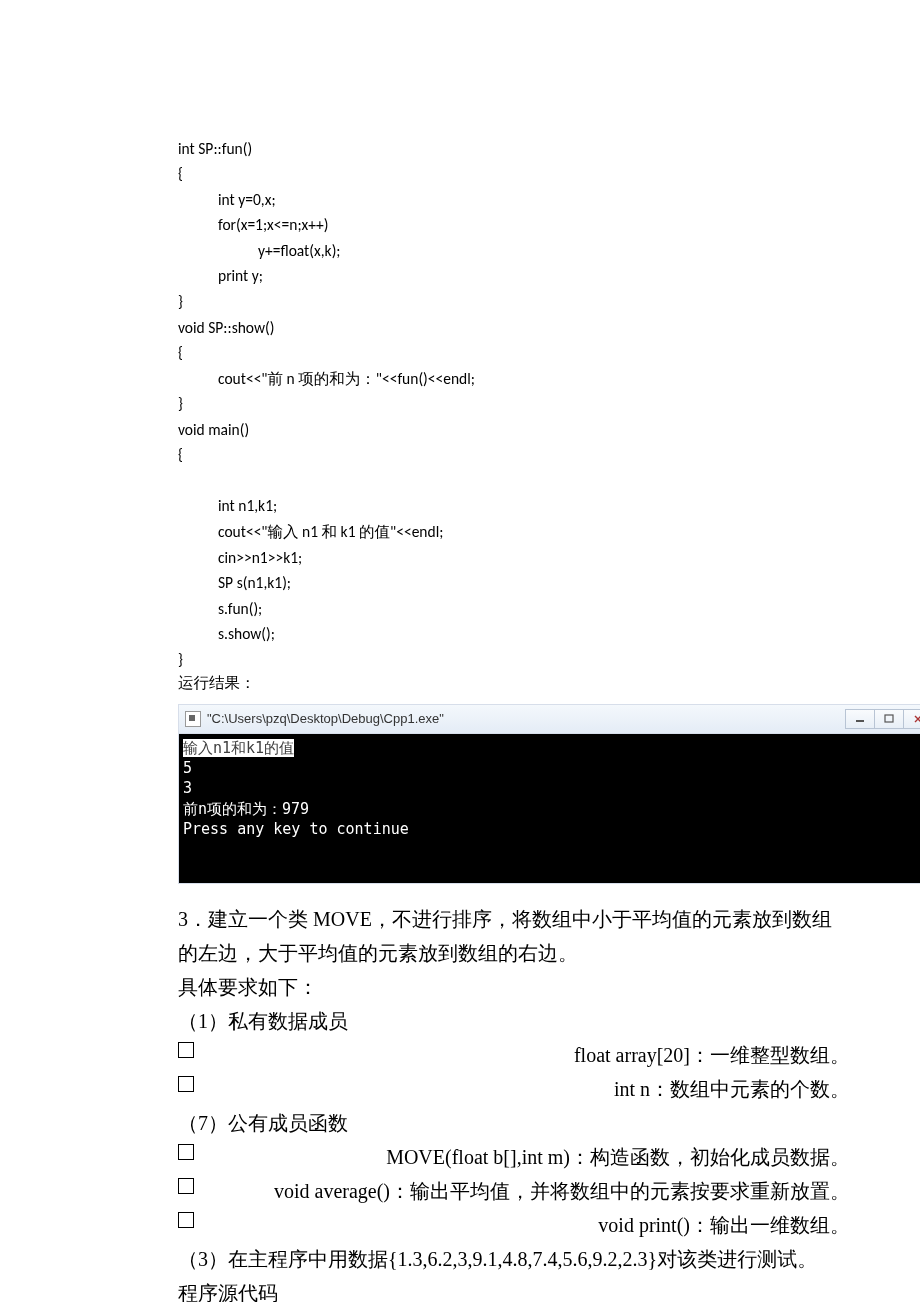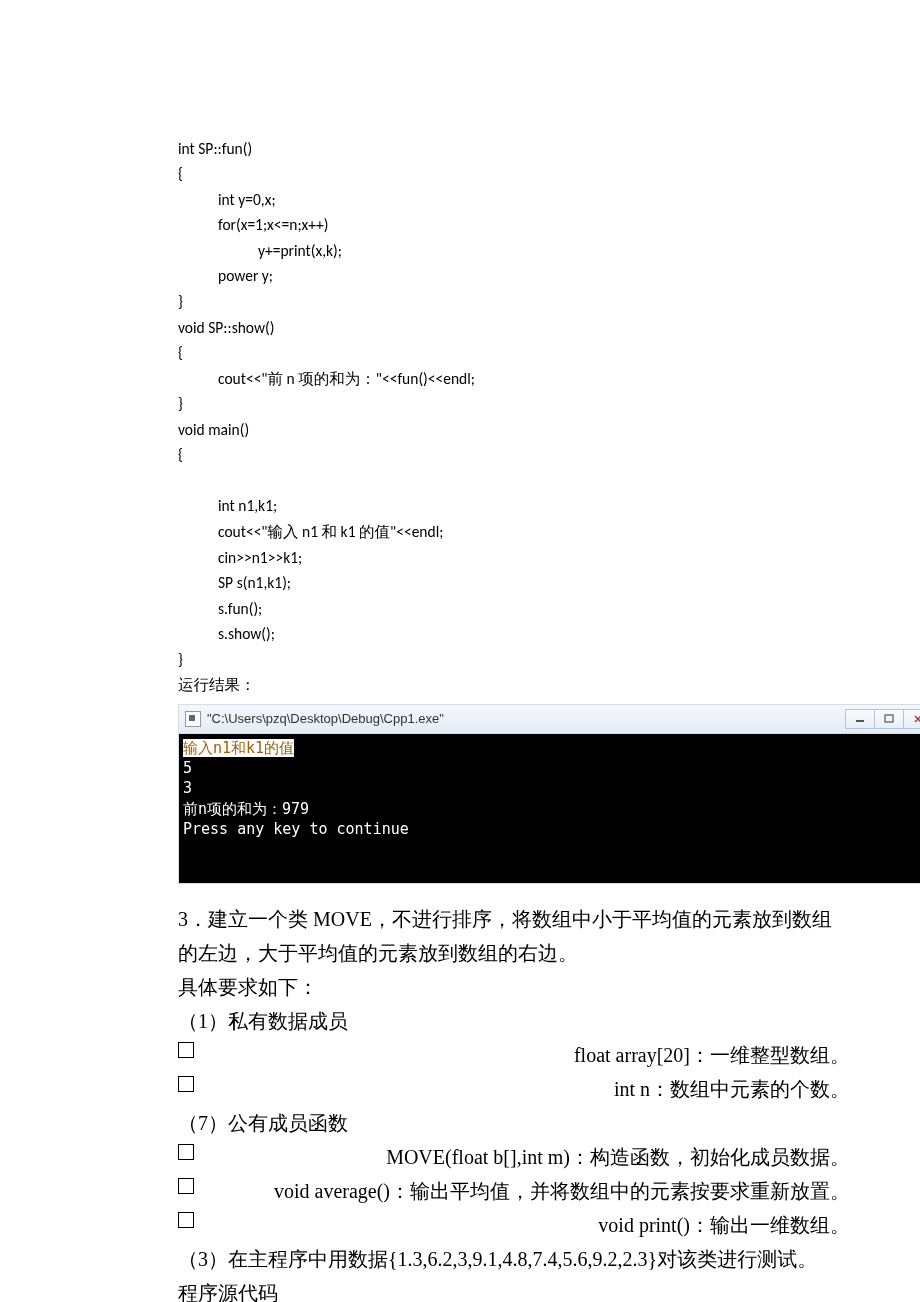--- a/index.html
+++ b/index.html
@@ -18,21 +18,21 @@
   }
   .code-block {
     font-family: "Calibri", "Consolas", monospace;
     white-space: pre;
     font-size: 15.5px;
     line-height: 1.65;
   }
   .indent1 { padding-left: 40px; display: block; }
   .indent2 { padding-left: 80px; display: block; }
   .cn-text {
-    font-family: Liberation Sans, sans-serif;
+    font-family: Liberation Mono, monospace;
   }
 
   .console-wrap {
     margin: 6px 0 18px 0;
     width: 760px;
     background: #fff;
     border: 1px solid #d7deea;
     border-radius: 0;
     position: relative;
   }
@@ -86,21 +86,21 @@
     color: #fff;
     font-family: "SimSun", "NSimSun", "Consolas", monospace;
     font-size: 15px;
     line-height: 1.35;
     padding: 4px 6px 30px 4px;
     min-height: 115px;
     white-space: pre;
   }
   .console-body .hl {
     background: #fff;
-    color: #a16207;
+    color: #404040;
   }
   .scroll-track {
     position: absolute;
     right: 0;
     top: 29px;
     bottom: 0;
     width: 17px;
     background: #f0f0f0;
     border-left: 1px solid #dcdcdc;
   }
@@ -143,21 +143,21 @@
   .li-text { flex: 1; text-align: right; }
 </style>
 </head>
 <body>
 
 <div class="page">
 
   <div class="code-block">
 <span>int SP::fun()</span>
 <span>{</span>
-<span class="indent1">int y=0,x;</span><span class="indent1">for(x=1;x&lt;=n;x++)</span><span class="indent2">y+=print(x,k);</span><span class="indent1">power y;</span><span>}</span>
+<span class="indent1">int y=0,x;</span><span class="indent1">for(x=1;x&lt;=n;x++)</span><span class="indent2">y+=float(x,k);</span><span class="indent1">print y;</span><span>}</span>
 <span>void SP::show()</span>
 <span>{</span>
 <span class="indent1">cout&lt;&lt;"前 n 项的和为："&lt;&lt;fun()&lt;&lt;endl;</span><span>}</span>
 <span>void main()</span>
 <span>{</span>
 <span></span>
 <span class="indent1">int n1,k1;</span><span class="indent1">cout&lt;&lt;"输入 n1 和 k1 的值"&lt;&lt;endl;</span><span class="indent1">cin&gt;&gt;n1&gt;&gt;k1;</span><span class="indent1">SP s(n1,k1);</span><span class="indent1">s.fun();</span><span class="indent1">s.show();</span><span>}</span>
 </div>
 
   <div class="cn-text">运行结果：</div>

